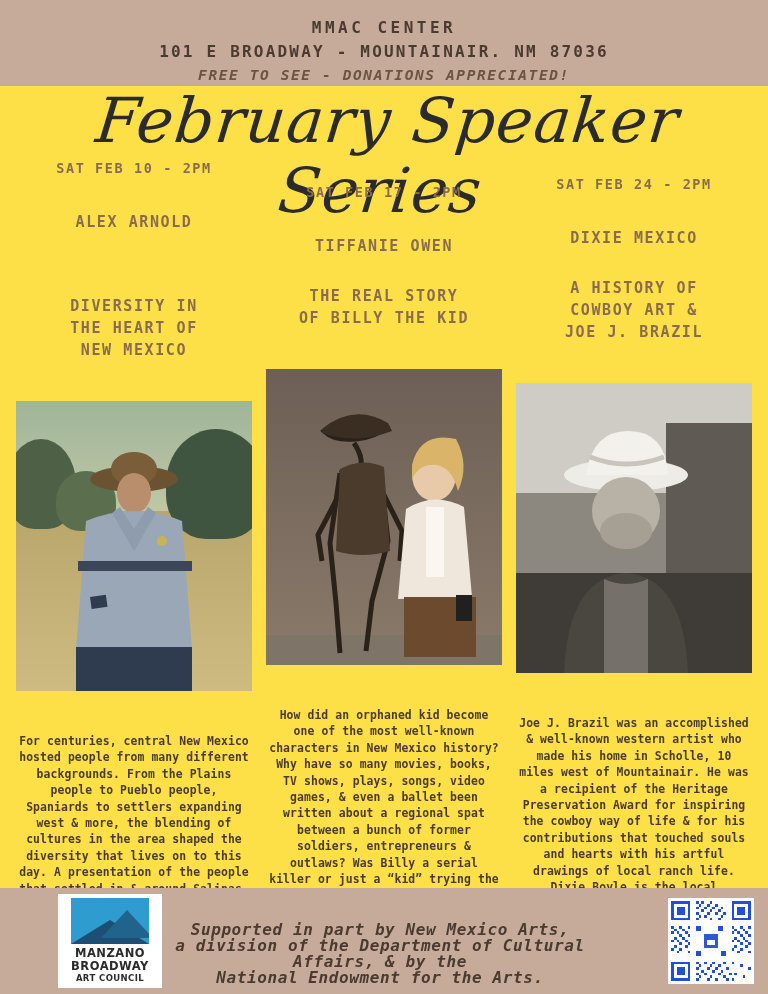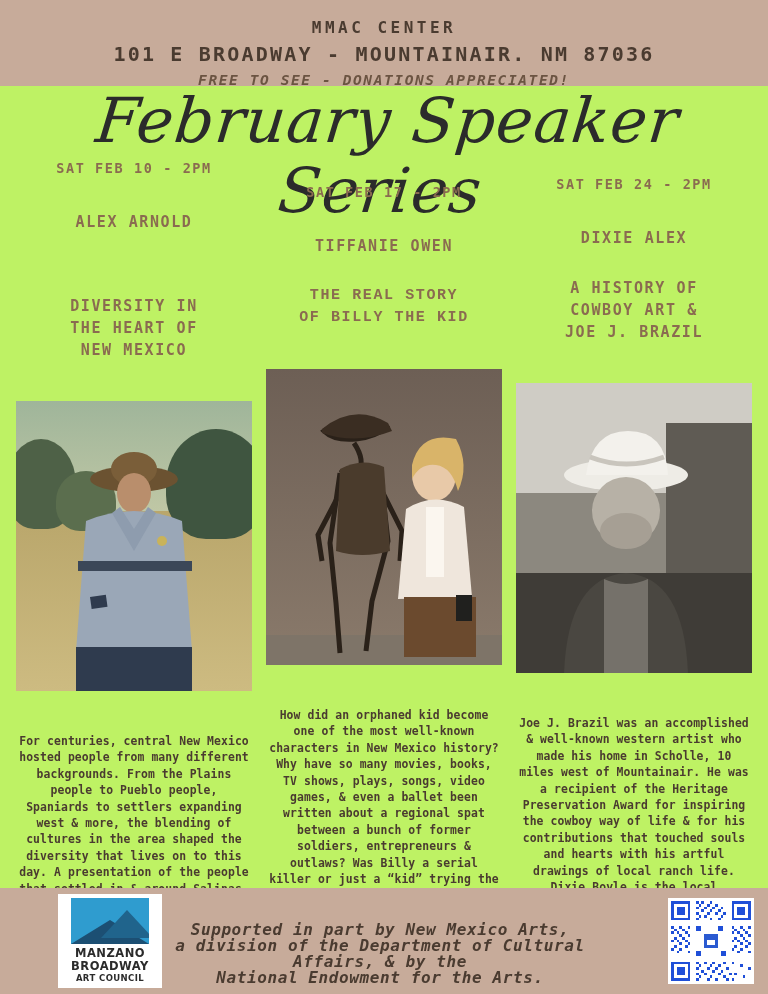--- a/index.html
+++ b/index.html
@@ -10,21 +10,21 @@
     width: 768px;
     height: 994px;
     background: #ffffff;
     font-family: "DejaVu Sans", sans-serif;
     overflow: hidden;
   }
   .poster {
     position: relative;
     width: 768px;
     height: 994px;
-    background: #bef264;
+    background: #fde047;
     box-sizing: border-box;
   }
   
   .top-band {
     position: absolute;
     left: 0; top: 0;
     width: 768px;
     height: 86px;
     background: #c7ab9a;
   }
@@ -36,21 +36,21 @@
     color: #3a2f28;
   }
   .header-line1 {
     font-size: 16px;
     letter-spacing: 3.5px;
     font-weight: bold;
     color: #4a3b30;
     font-family: "DejaVu Sans Mono", monospace;
   }
   .header-line2 {
-    font-size: 20px;
+    font-size: 16px;
     letter-spacing: 2.2px;
     font-weight: bold;
     margin-top: 5px;
     color: #4a3b30;
     font-family: "DejaVu Sans Mono", monospace;
   }
   .header-line3 {
     font-size: 14.5px;
     letter-spacing: 1.6px;
     font-weight: bold;
@@ -295,21 +295,21 @@
           <circle cx="146" cy="140" r="5" fill="#c9b35a"></circle>
           <rect x="74" y="196" width="16" height="12" fill="#2f3b4e" transform="rotate(-8 74 196)"></rect>
         </svg>
       </div>
       <div class="body-text">For centuries, central New Mexico hosted people from many different backgrounds. From the Plains people to Pueblo people, Spaniards to settlers expanding west &amp; more, the blending of cultures in the area shaped the diversity that lives on to this day. A presentation of the people that settled in &amp; around Salinas. Alex Arnold is a Park Guide at Salinas Pueblo Missions National Monument &amp; an avid researcher of local history.</div>
     </div>
 
     <div class="col col-mid">
       <div class="date-line">SAT FEB 17 - 2PM</div>
       <div class="speaker-name">TIFFANIE OWEN</div>
-      <div class="talk-title" style="white-space: pre-line; font-family: Liberation Mono, monospace;">THE REAL STORY
+      <div class="talk-title" style="white-space: pre-line;">THE REAL STORY
 OF BILLY THE KID</div>
       <div class="photo photo-mid">
         <div class="mural-bg"></div>
         <div class="mural-stone"></div>
         <svg width="236" height="296" viewBox="0 0 236 296" style="position:absolute;left:0;top:0;">
 
           <g fill="none" stroke="#2a2119" stroke-width="5">
             <path d="M58 62 q30 -22 62 -4 q-10 10 -30 12 q-22 2 -32 -8 Z"></path>
             <path d="M88 74 q12 18 4 30"></path>
             <path d="M74 104 q20 -10 40 -2 l8 70 l-16 60 l-6 50"></path>
@@ -328,21 +328,21 @@
             <rect x="160" y="138" width="18" height="70" fill="#fbf6ef"></rect>
             <rect x="190" y="226" width="16" height="26" fill="#20201e"></rect>
           </g>
         </svg>
       </div>
       <div class="body-text">How did an orphaned kid become one of the most well-known characters in New Mexico history? Why have so many movies, books, TV shows, plays, songs, video games, &amp; even a ballet been written about a regional spat between a  bunch of former soldiers, entrepreneurs &amp; outlaws? Was Billy a serial killer or just a “kid” trying the survive in the wild west? Tiffanie Owen has deep roots in Lincoln County where her Great-Great Grandfather was Sheriff from 1902-1907. She has worked as the Instructional &amp; Volunteer coordinator at Lincoln &amp; Ft. Stanton Historic Sites for 5 years. She currently is the Public Information Officer for the NM School for the Blind and Visually Impaired.</div>
     </div>
 
     <div class="col col-right">
       <div class="date-line">SAT FEB 24 - 2PM</div>
-      <div class="speaker-name">DIXIE ALEX</div>
+      <div class="speaker-name">DIXIE MEXICO</div>
       <div class="talk-title" style="white-space: pre-line;">A HISTORY OF
 COWBOY ART &amp;
 JOE J. BRAZIL</div>
       <div class="photo">
         <div class="bw-bg"></div>
         <svg width="236" height="290" viewBox="0 0 236 290" style="position:absolute;left:0;top:0;">
           <rect x="0" y="0" width="236" height="290" fill="#8c887f"></rect>
           <rect x="0" y="0" width="236" height="110" fill="#cfccc5"></rect>
           <rect x="150" y="40" width="86" height="250" fill="#5f5b54"></rect>
           <rect x="0" y="190" width="236" height="100" fill="#3f3c37"></rect>

